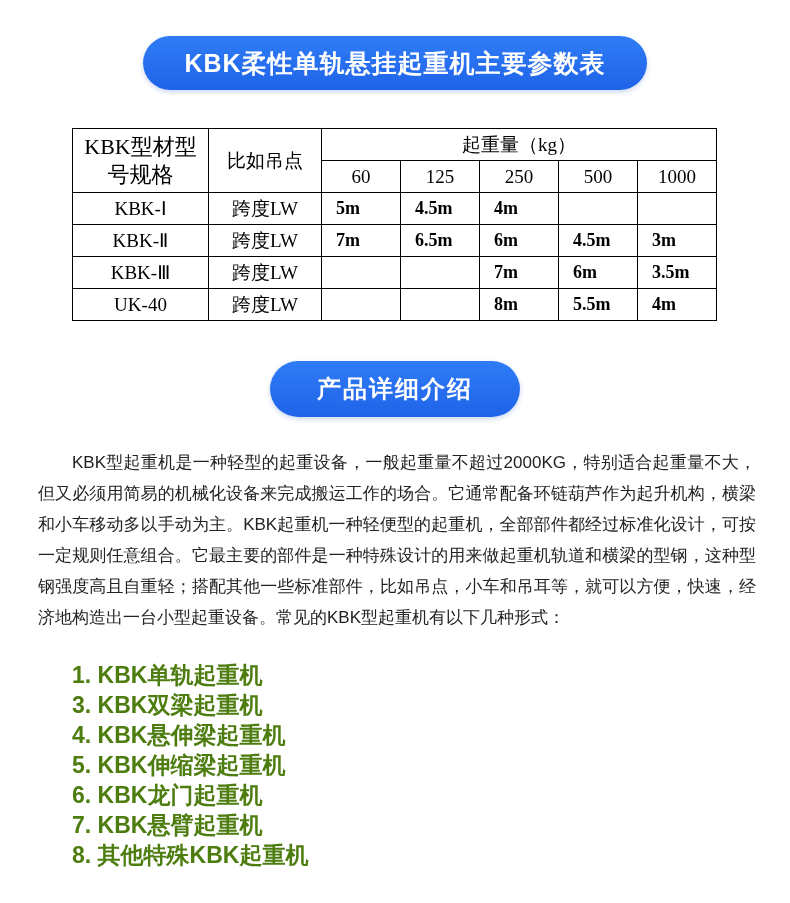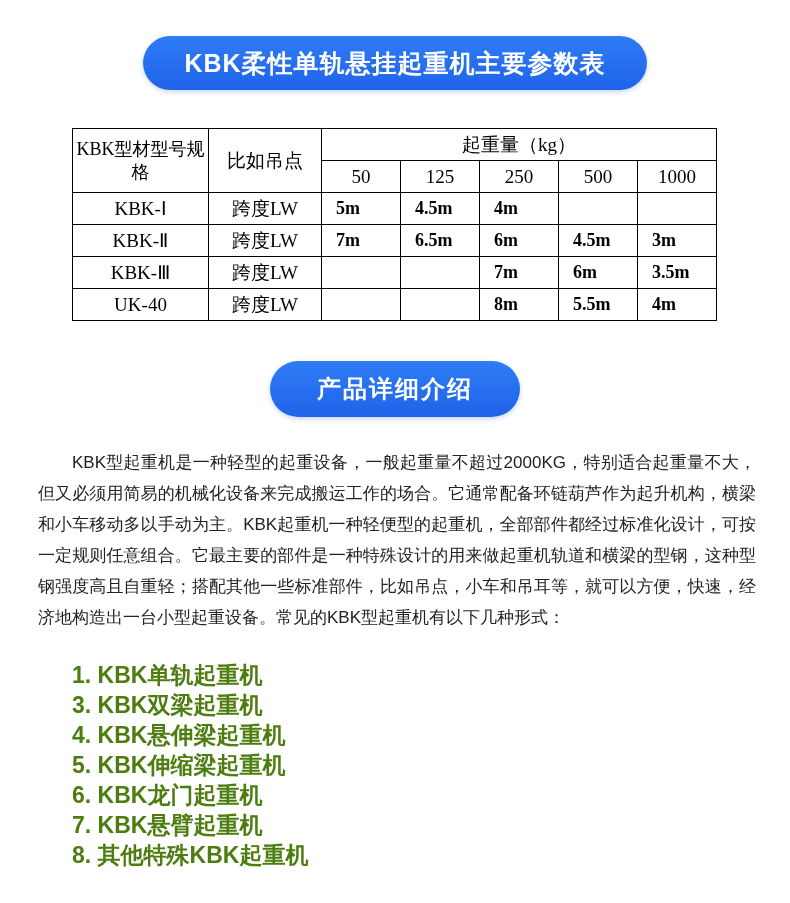--- a/index.html
+++ b/index.html
@@ -58,21 +58,21 @@
   table.param-table td, table.param-table th {
     border: 1px solid #000000;
     font-weight: normal;
     font-size: 19px;
     color: #000000;
     text-align: center;
     height: 31px;
     padding: 0 2px;
   }
   table.param-table td.left-head {
-    font-size: 18px;
+    font-size: 22px;
     line-height: 1.25;
   }
   table.param-table td.data-cell {
     text-align: left;
     padding-left: 14px;
     font-size: 18px;
     font-weight: bold;
   }
   table.param-table td.spec-cell {
     font-size: 19px;
@@ -167,21 +167,21 @@
 
   <div class="param-table-wrap">
     <table class="param-table">
       <tbody>
         <tr>
           <td class="left-head" rowspan="2" style="width:131px;">KBK型材型号规格</td>
           <td rowspan="2" style="width:108px;">比如吊点</td>
           <td class="cap-head" colspan="5">起重量（kg）</td>
         </tr>
         <tr>
-          <td style="width:72px;">50</td>
+          <td style="width:72px;">60</td>
           <td style="width:78px;">125</td>
           <td style="width:82px;">250</td>
           <td style="width:82px;">500</td>
           <td style="width:92px;">1000</td>
         </tr>
 
         <tr>
           <td class="spec-cell">KBK-Ⅰ</td>
           <td class="spec-cell">跨度LW</td>
           <td class="data-cell">5m</td>

